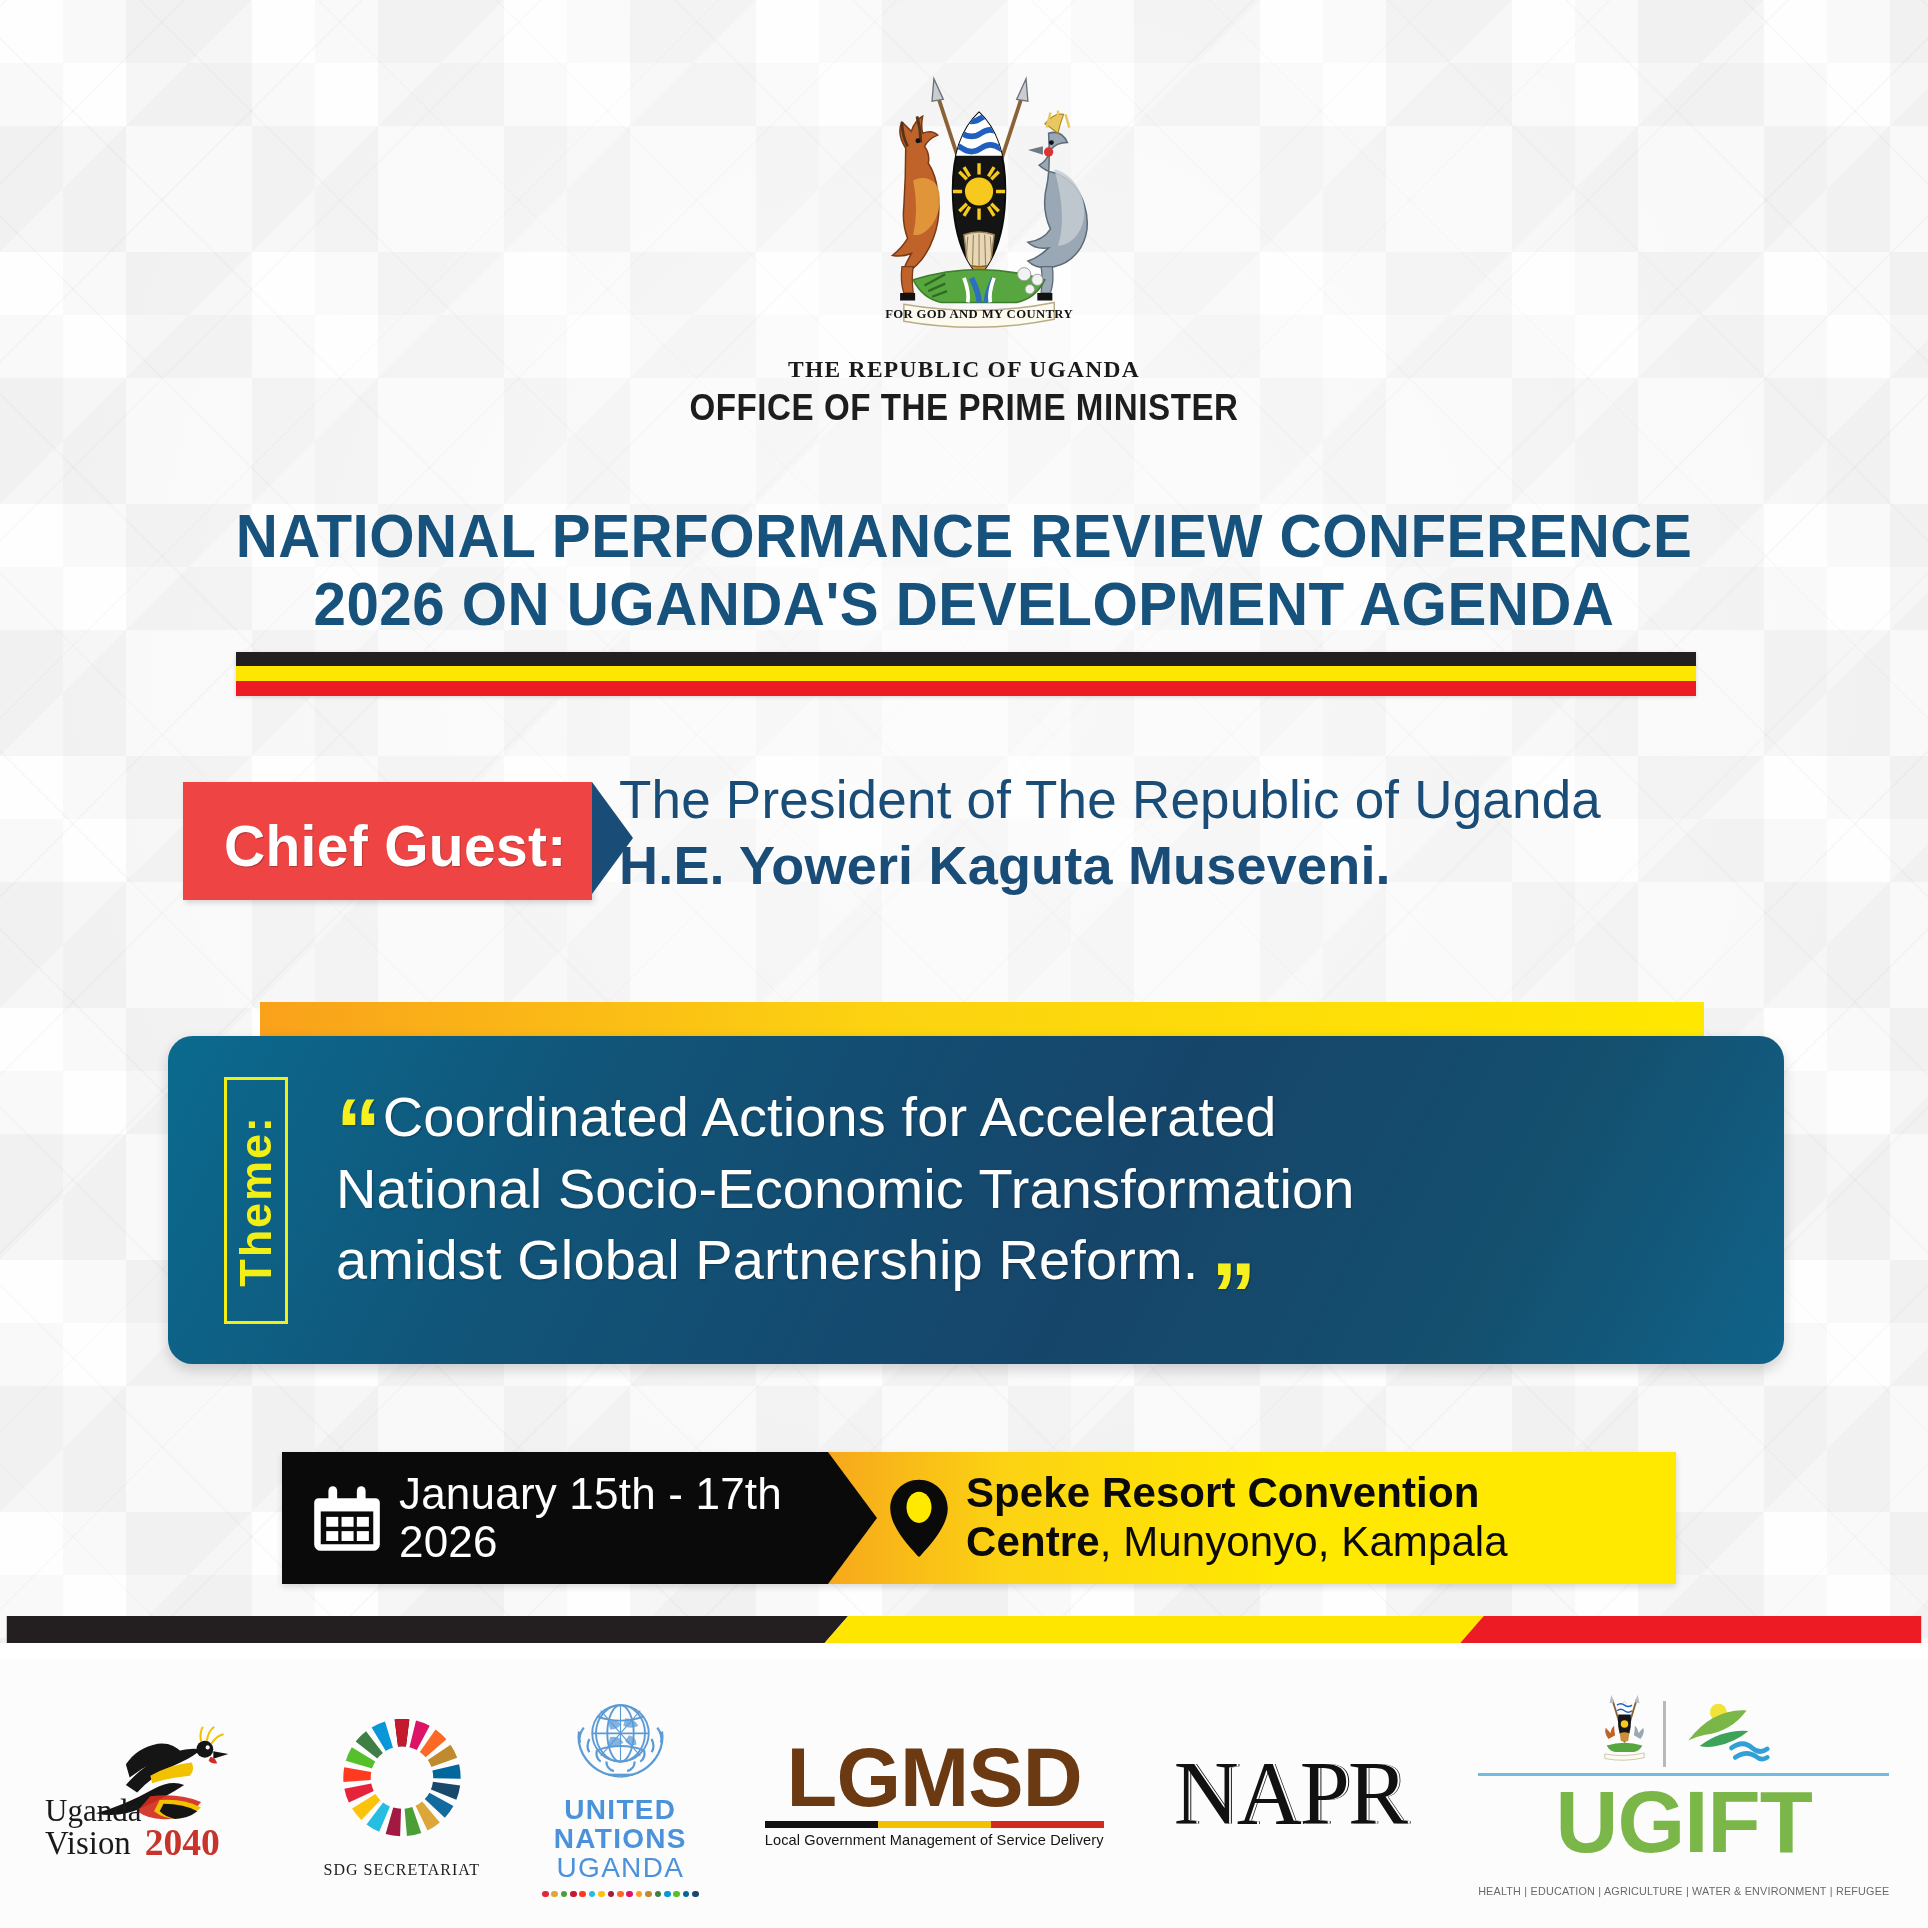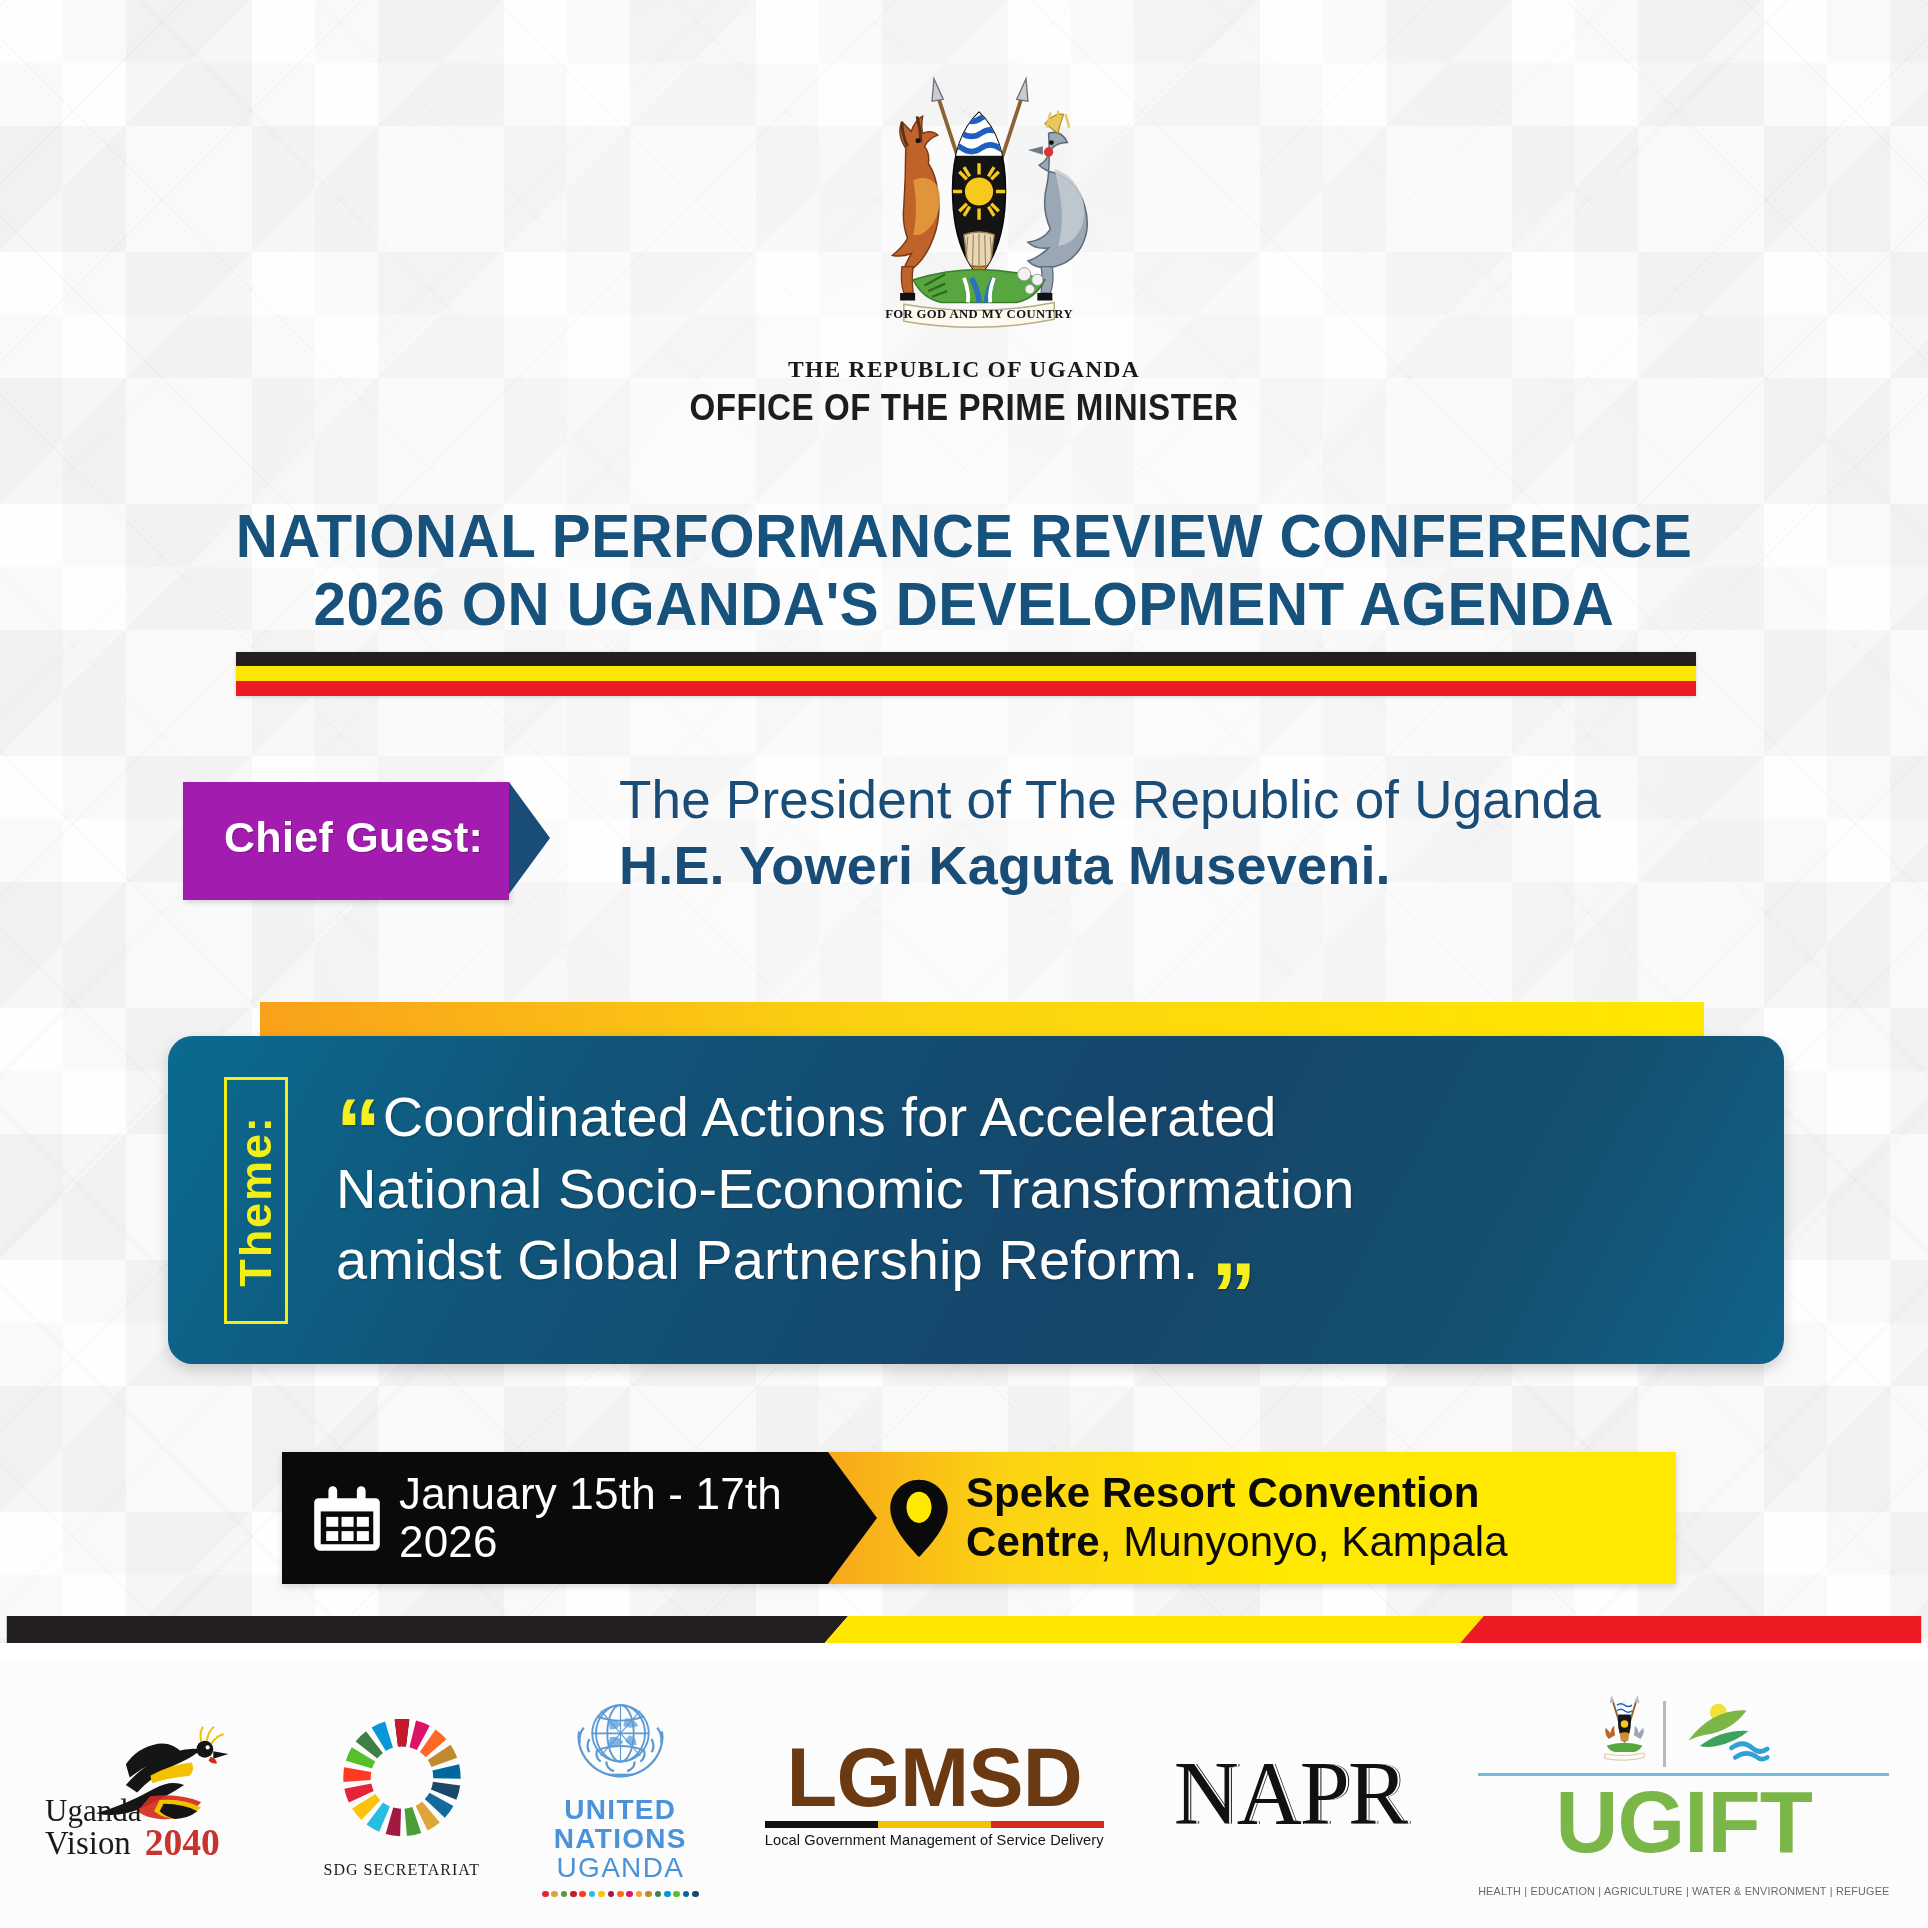--- a/index.html
+++ b/index.html
@@ -68,23 +68,23 @@
   .rule{ position:absolute; left:236px; width:1460px; top:652px; height:44px;
          box-shadow:0 0.9px 3.8px rgba(0,0,0,.15); }
   .rule i{ display:block; width:100%; }
   .rule .k{ height:14px; background:#231f20; }
   .rule .y{ height:15px; background:#ffe600; }
   .rule .r{ height:15px; background:#ed1c24; }
 
   
   .cg{ position:absolute; left:183px; top:782px; }
   .cg-tag{
-    position:relative; display:inline-block; background:#a21caf;
-    color:#ffffff; font-weight:700; font-size:43px; letter-spacing:0.3px;
-    padding:31px 26px 38px 41px; min-width:314px;
+    position:relative; display:inline-block; background:#ef4444;
+    color:#ffffff; font-weight:700; font-size:57px; letter-spacing:0.3px;
+    padding:31px 26px 21px 41px; min-width:314px;
     box-shadow:1.9px 2.8px 5.6px rgba(0,0,0,.17);
     text-shadow:0.9px 0.9px 0.9px rgba(0,0,0,.25);
   }
   .cg-tag::after{
     content:""; position:absolute; right:-41px; top:0; width:0; height:0;
     border-top:56px solid transparent; border-bottom:56px solid transparent;
     border-left:41px solid #1a4c78;
   }
   .cg-text{ position:absolute; left:436px; top:-14px; color:#1a4c78; width:1281px; }
   .cg-l1{ font-size:53px; font-weight:400; letter-spacing:0.2px; line-height:1.22;

